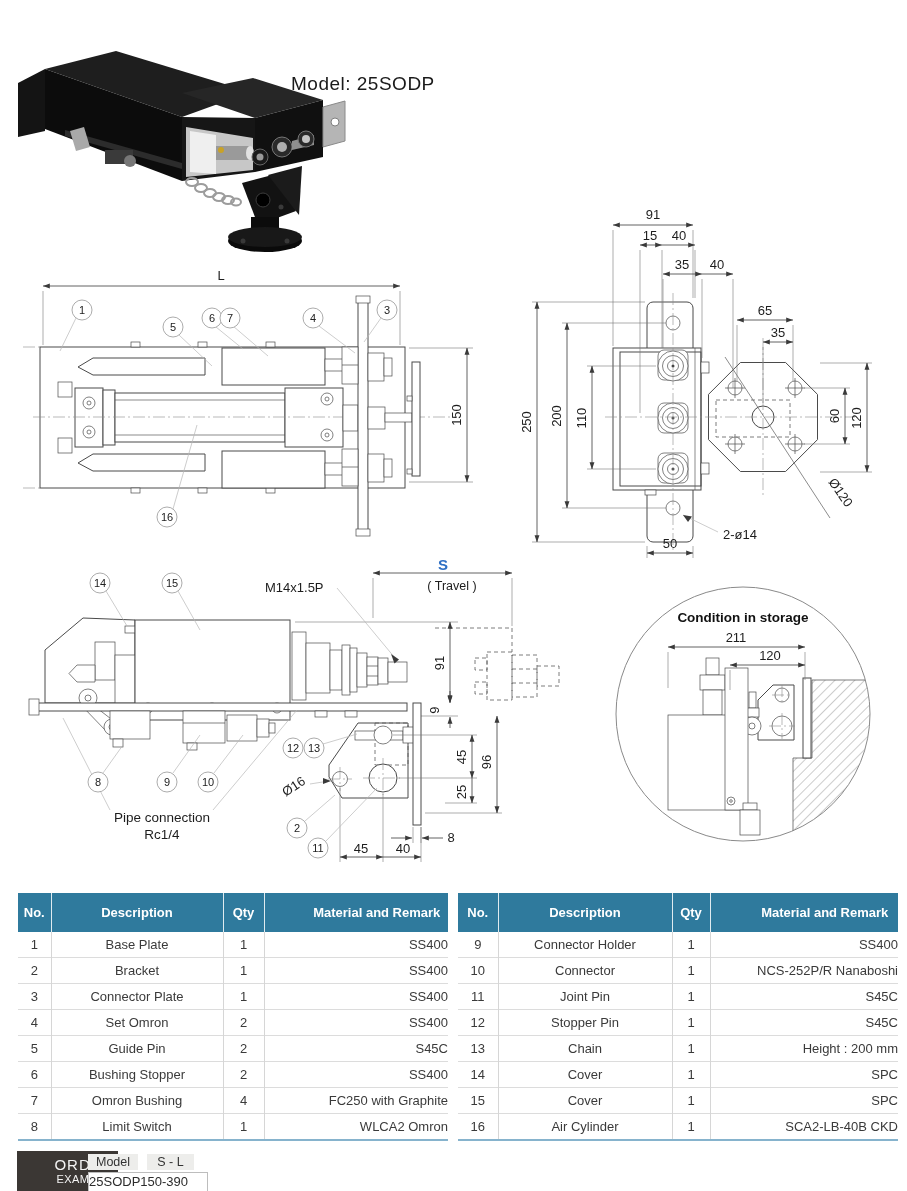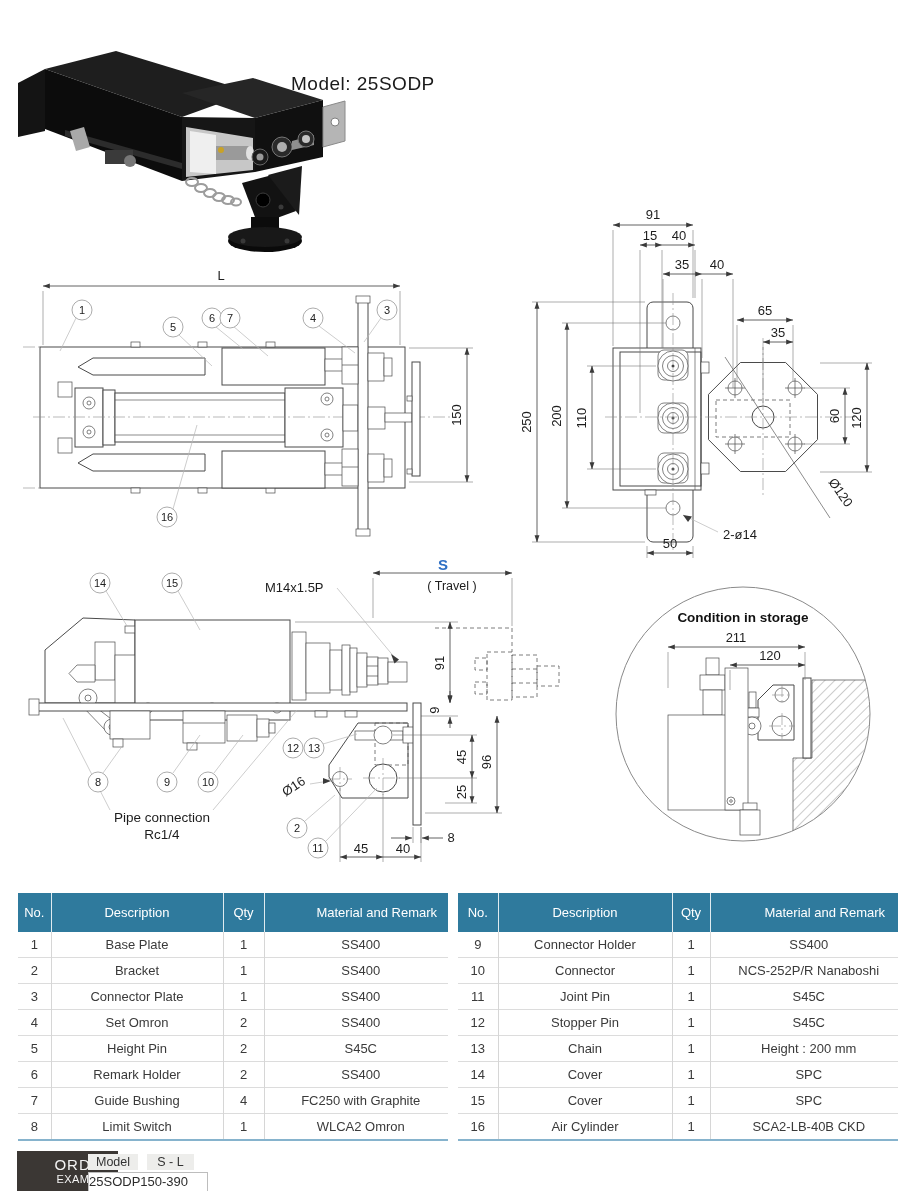--- a/index.html
+++ b/index.html
@@ -21,28 +21,28 @@
   .callout{fill:#fff;stroke:#a3a3a3;stroke-width:.9;}
   .leader{stroke:#b8b8b8;stroke-width:.7;fill:none;}
   .stitle{font:bold 13.5px "Liberation Sans",sans-serif;fill:#111;text-anchor:middle;}
   .sblue {font:bold 15px "Liberation Sans",sans-serif;fill:#2e6fc4;text-anchor:middle;}
   .note  {font:13.5px "Liberation Sans",sans-serif;fill:#1d1d1d;text-anchor:middle;}
   
   .model-title{font-size:19px;color:#1a1a1a;letter-spacing:.5px;}
   
   .ptable{position:absolute;border-collapse:collapse;table-layout:fixed;
           border-bottom:2px solid #86b3cd;font-size:13px;color:#3a3a3a;}
-  .ptable th{background:#2f7a9d;color:#fff;font-weight:normal;height:37px;
+  .ptable th{background:#2f7a9d;color:#fff;font-weight:bold;height:37px;
              border-right:1px solid rgba(255,255,255,.85);text-align:center;}
   .ptable th:last-child{border-right:none;padding-left:42px;}
   .ptable td{height:25px;border-right:1px solid #d6d6d6;border-top:1px solid #dcdcdc;
              text-align:center;padding:0;}
   .ptable td:last-child{border-right:none;}
   .ptable tr:first-child td{border-top:none;}
-  .ptable td.c-mat{text-align:center;padding-left:9px;}
+  .ptable td.c-mat{text-align:right;padding-left:9px;}
   
   .order-tag{background:#3b3734;color:#f4f4f4;width:68px;height:40px;text-align:center;
              display:flex;flex-direction:column;justify-content:center;line-height:1.1;padding-left:33px;}
   .order-tag .l1{font-size:15px;letter-spacing:1px;}
   .order-tag .l2{font-size:11px;letter-spacing:.4px;}
   .chip{background:#ededeb;color:#333;font-size:12.5px;height:16px;line-height:16px;
         text-align:center;}
   .code-box{background:#fff;border:1px solid #bdbdbd;color:#2c2c2c;font-size:13px;
             height:18px;line-height:18px;text-align:left;}
 </style>
@@ -557,33 +557,33 @@
           <td class="c-mat">SS400</td>
         </tr>
       <tr>
           <td>4</td>
           <td>Set Omron</td>
           <td>2</td>
           <td class="c-mat">SS400</td>
         </tr>
       <tr>
           <td>5</td>
-          <td>Height Pin</td>
+          <td>Guide Pin</td>
           <td>2</td>
           <td class="c-mat">S45C</td>
         </tr>
       <tr>
           <td>6</td>
-          <td>Remark Holder</td>
+          <td>Bushing Stopper</td>
           <td>2</td>
           <td class="c-mat">SS400</td>
         </tr>
       <tr>
           <td>7</td>
-          <td>Guide Bushing</td>
+          <td>Omron Bushing</td>
           <td>4</td>
           <td class="c-mat">FC250 with Graphite</td>
         </tr>
       <tr>
           <td>8</td>
           <td>Limit Switch</td>
           <td>1</td>
           <td class="c-mat">WLCA2 Omron</td>
         </tr>
     </tbody>

